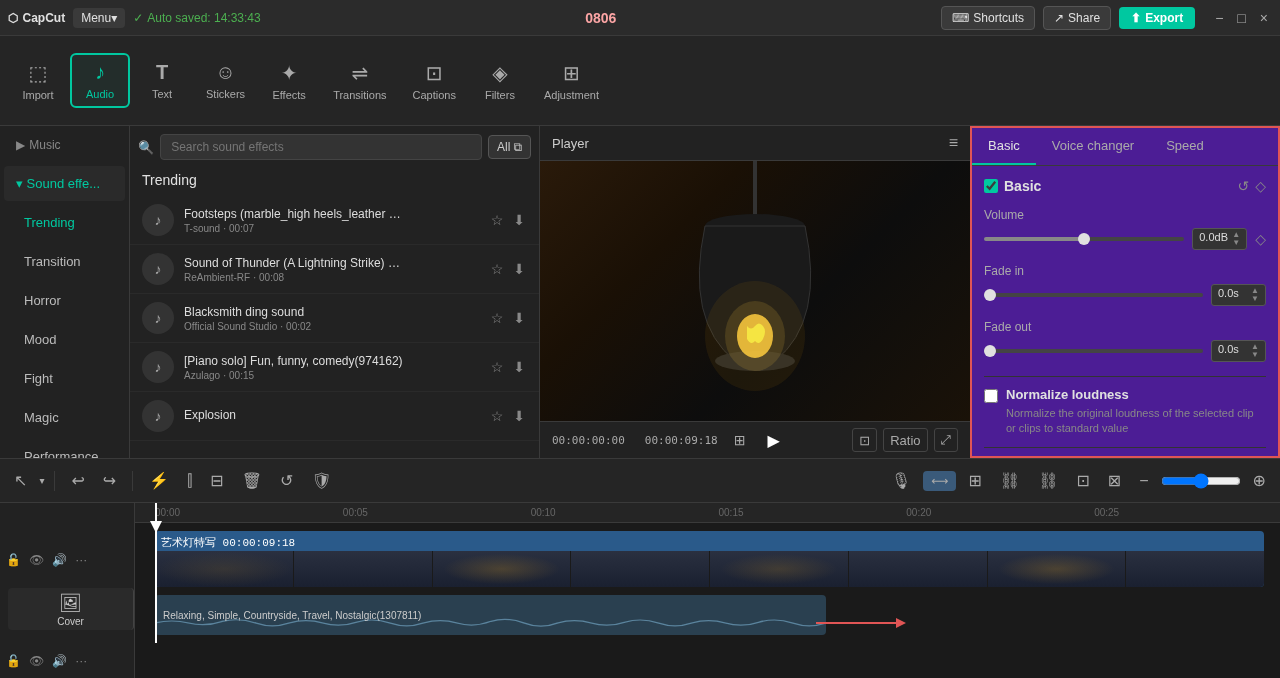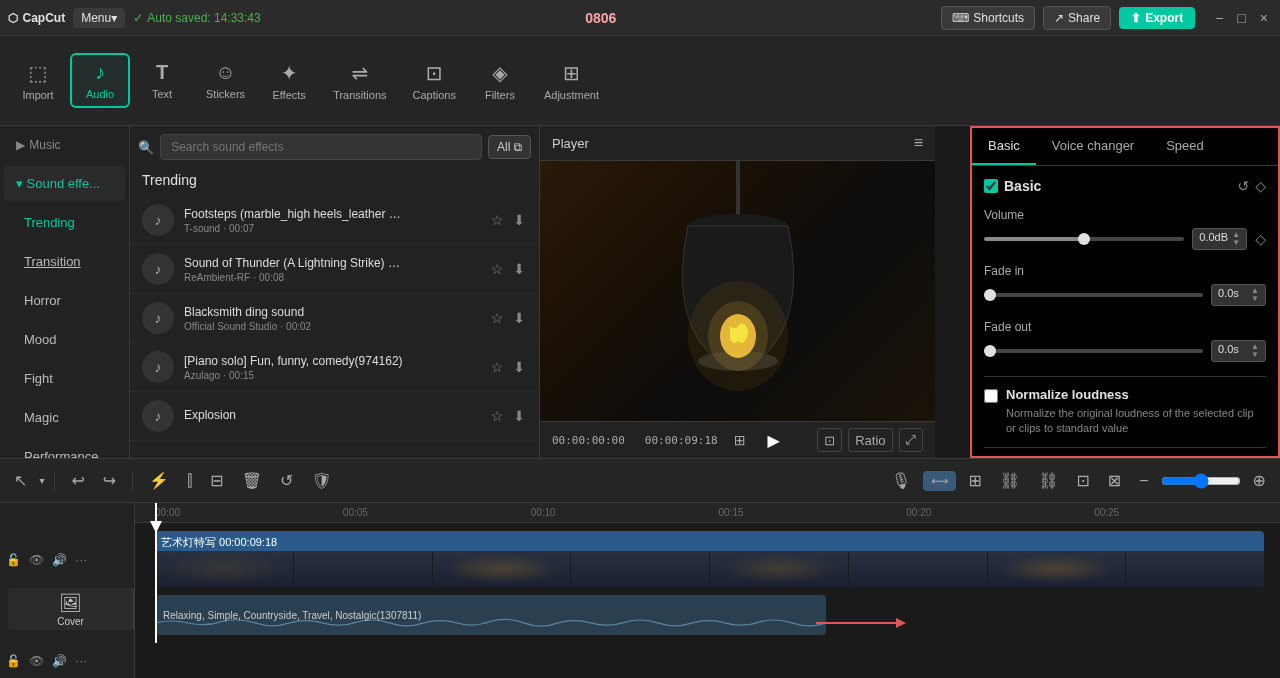--- a/index.html
+++ b/index.html
@@ -56,21 +56,21 @@
     .player-video { flex: 1; background: #111; display: flex; align-items: center; justify-content: center; position: relative; overflow: hidden; }
     .video-placeholder { width: 100%; height: 100%; background: linear-gradient(135deg, #2a1a0a 0%, #1a1005 30%, #0d0d0d 60%, #1a1208 100%); display: flex; align-items: center; justify-content: center; }
     .lamp-svg { width: 200px; height: 260px; }
     .player-controls { background: #222; padding: 6px 12px; display: flex; align-items: center; gap: 10px; border-top: 1px solid #3a3a3a; }
     .time-display { font-size: 11px; color: #aaa; font-family: monospace; }
     .play-btn { background: none; border: none; color: #fff; cursor: pointer; font-size: 16px; padding: 2px 6px; }
     .player-toolbar { display: flex; gap: 6px; margin-left: auto; }
     .player-tool-btn { background: none; border: none; color: #aaa; cursor: pointer; font-size: 13px; padding: 3px 6px; border: 1px solid #444; border-radius: 3px; }
 
     
-    .right-panel { width: 310px; background: #000000; border-left: 1px solid #444; display: flex; flex-direction: column; flex-shrink: 0; border: 2px solid #e05555; margin-left: 35px; }
+    .right-panel { width: 310px; background: #4c1d95; border-left: 1px solid #444; display: flex; flex-direction: column; flex-shrink: 0; border: 2px solid #e05555; }
     .right-tabs { display: flex; border-bottom: 1px solid #3a3a3a; }
     .right-tab { padding: 10px 16px; font-size: 13px; cursor: pointer; color: #aaa; border-bottom: 2px solid transparent; }
     .right-tab.active { color: #e0e0e0; border-bottom: 2px solid #00c8a0; }
     .right-content { flex: 1; overflow-y: auto; padding: 12px; }
     .section-header { display: flex; align-items: center; gap: 6px; margin-bottom: 14px; }
     .section-checkbox { width: 14px; height: 14px; accent-color: #00c8a0; }
     .section-title { font-size: 14px; font-weight: 600; color: #e0e0e0; flex: 1; }
     .section-actions { display: flex; gap: 6px; }
     .section-action-btn { background: none; border: none; color: #888; cursor: pointer; font-size: 14px; }
     .param-row { margin-bottom: 14px; }
@@ -96,21 +96,21 @@
     .tl-right { margin-left: auto; display: flex; align-items: center; gap: 6px; }
     .timeline-area { flex: 1; display: flex; overflow: hidden; }
     .timeline-left-controls { width: 135px; background: #222; border-right: 1px solid #3a3a3a; display: flex; flex-direction: column; padding: 8px 4px; gap: 6px; }
     .tl-track-controls { display: flex; align-items: center; gap: 4px; color: #888; }
     .tl-track-icon { font-size: 12px; cursor: pointer; padding: 2px; }
     .timeline-tracks { flex: 1; background: #1a1a1a; position: relative; overflow: hidden; }
     .timeline-ruler { height: 20px; background: #252525; border-bottom: 1px solid #3a3a3a; display: flex; align-items: center; padding-left: 18px; position: relative; }
     .ruler-marks { display: flex; width: 100%; }
     .ruler-mark { flex: 1; font-size: 10px; color: #666; text-align: left; padding-left: 2px; }
     .track-container { padding: 8px 0; position: relative; }
-    .video-track { height: 56px; background: #2a5a8a; border-radius: 4px; margin: 0 16px 8px 20px; position: relative; display: flex; align-items: flex-start; padding: 16px 6px; overflow: hidden; cursor: pointer; }
+    .video-track { height: 56px; background: #2a5a8a; border-radius: 4px; margin: 0 16px 8px 20px; position: relative; display: flex; align-items: flex-start; padding: 16px 6px; overflow: hidden; cursor: pointer; font-family: Liberation Mono, monospace; }
     .video-track-label { font-size: 11px; color: #fff; z-index: 2; }
     .audio-track { height: 40px; background: #2a4a6a; border-radius: 4px; margin: 4px 16px 0 20px; position: relative; display: flex; align-items: center; padding: 0 6px; cursor: pointer; }
     .audio-track-label { font-size: 10px; color: #ccc; white-space: nowrap; overflow: hidden; text-overflow: ellipsis; max-width: 300px; }
     .playhead { position: absolute; top: 0; bottom: 0; left: 20px; width: 2px; background: #fff; z-index: 10; }
     .playhead-marker { position: absolute; top: -2px; left: -5px; width: 12px; height: 12px; background: #fff; clip-path: polygon(50% 100%, 0 0, 100% 0); }
     .cover-btn { position: absolute; left: 0; top: 0; bottom: 0; width: 36px; background: #333; display: flex; flex-direction: column; align-items: center; justify-content: center; font-size: 10px; color: #ccc; cursor: pointer; border-radius: 4px 0 0 4px; border-right: 1px solid #444; }
   </style>
 </head>
 <body>
 
@@ -195,21 +195,21 @@
       <span>▶</span>
       <span>Music</span>
     </div>
     <div class="left-panel-item highlighted" style="color:#00c8a0; display:flex; align-items:center; gap:4px;">
       <span>▾</span>
       <span>Sound effe...</span>
     </div>
     <div class="left-panel-item active" style="padding-left:20px;">
       <span>Trending</span>
     </div>
-    <div class="left-panel-item" style="padding-left:20px;text-decoration:underline;">
+    <div class="left-panel-item" style="padding-left:20px;">
       <span>Transition</span>
     </div>
     <div class="left-panel-item" style="padding-left:20px;">
       <span>Horror</span>
     </div>
     <div class="left-panel-item" style="padding-left:20px;">
       <span>Mood</span>
     </div>
     <div class="left-panel-item" style="padding-left:20px;">
       <span>Fight</span>

